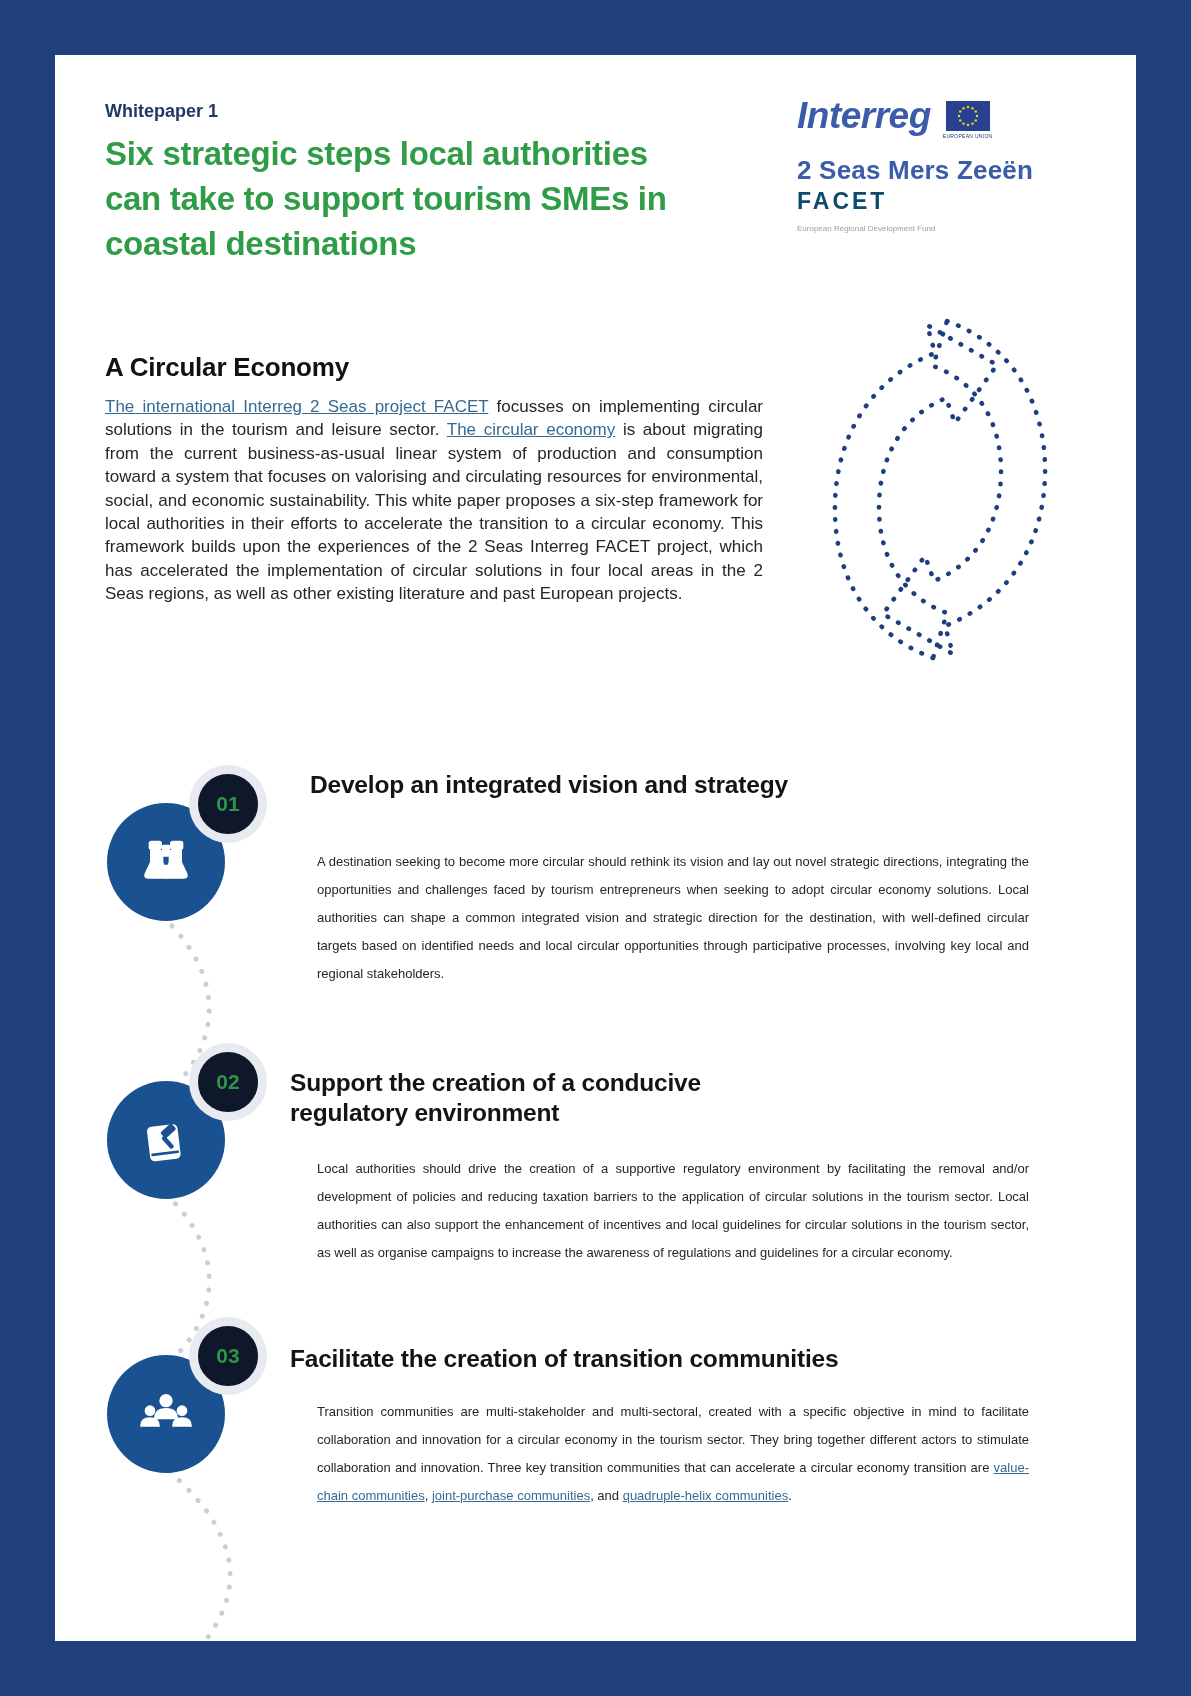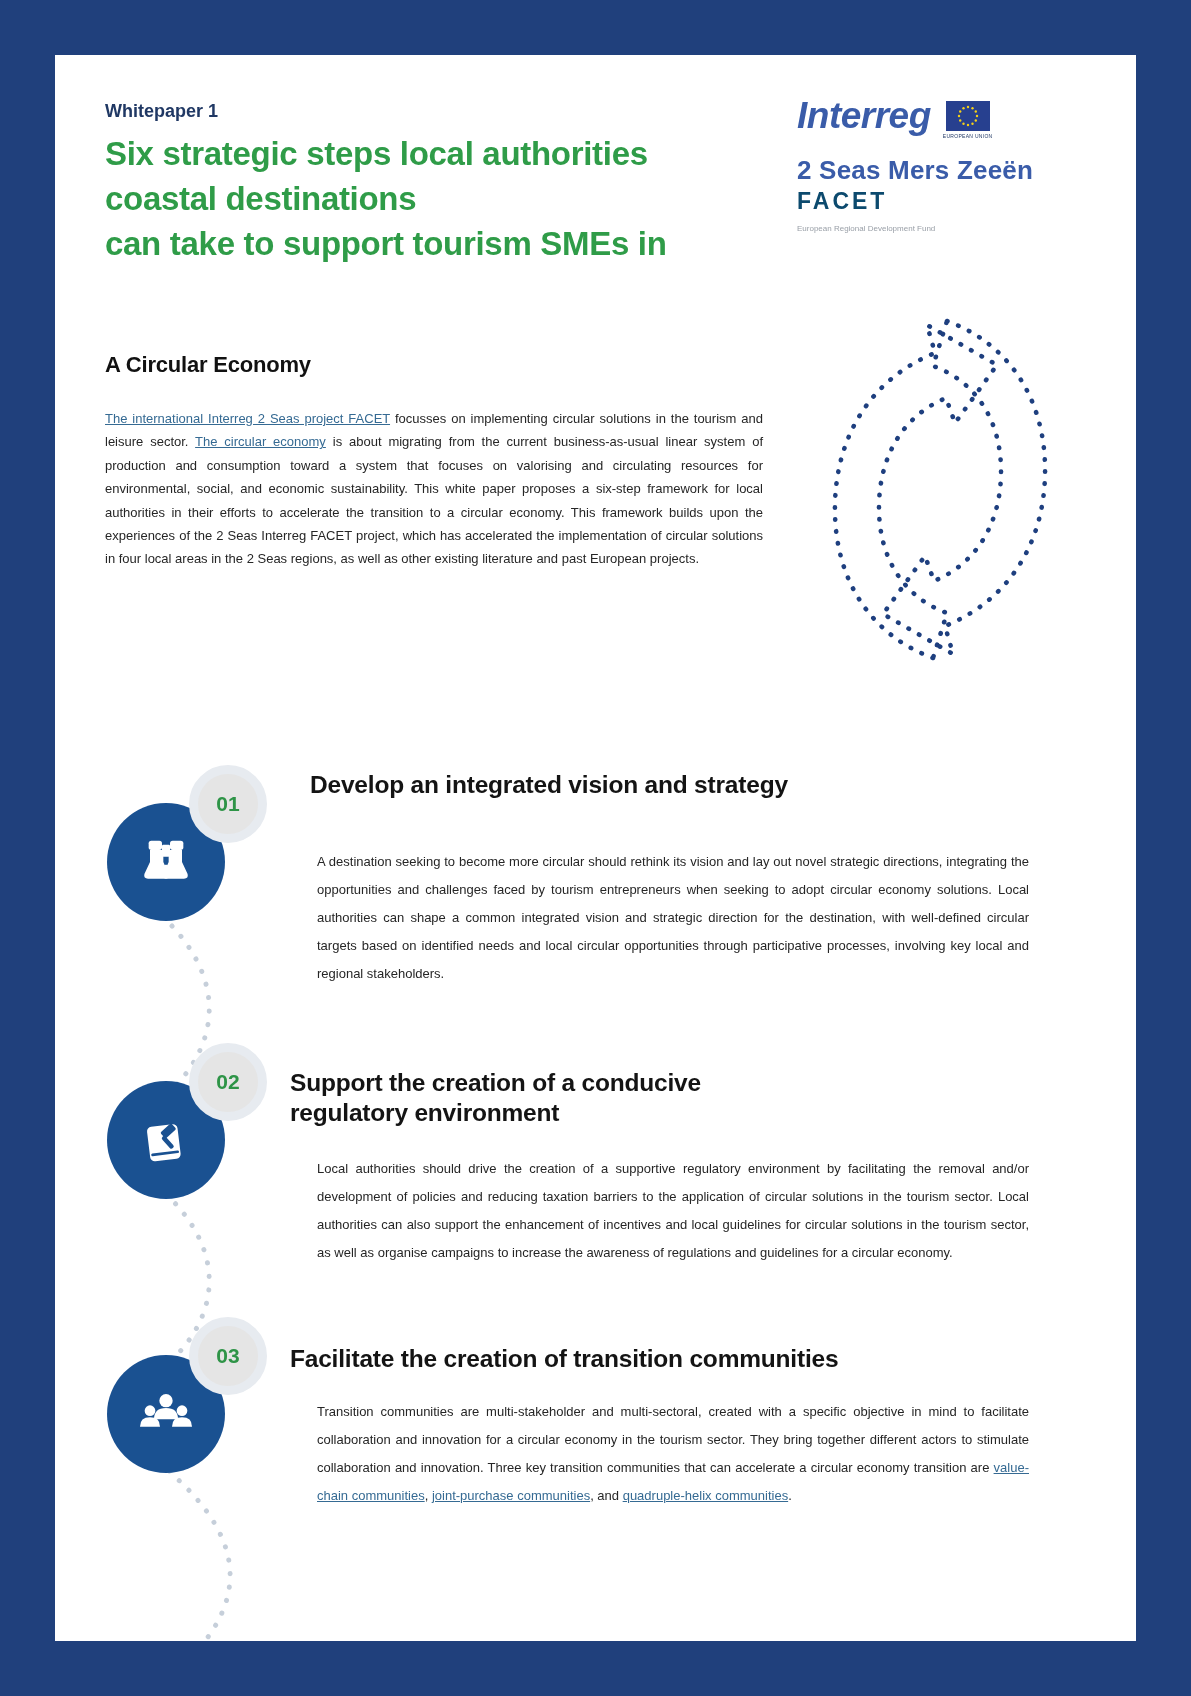--- a/index.html
+++ b/index.html
@@ -12,42 +12,42 @@
   
   .logo{left:742px;top:42px;width:320px;}
   .logo-row{display:flex;align-items:flex-start;}
   .interreg{font-size:37px;font-weight:700;color:#3a5ca9;letter-spacing:-0.5px;line-height:38px;font-style:italic;}
   .euflag{margin-left:12px;margin-top:4px;display:flex;flex-direction:column;align-items:center;}
   .eu-label{font-size:5px;color:#203864;margin-top:2px;letter-spacing:0.3px;}
   .logo-sub{font-size:26px;font-weight:600;color:#3a5ca9;margin-top:16px;letter-spacing:0.2px;}
   .logo-prog{font-size:23px;font-weight:700;color:#0c4a6e;letter-spacing:3px;margin-top:2px;}
   .logo-fund{font-size:8px;color:#9aa0a8;margin-top:9px;}
   
-  .sec-head{left:50px;top:297px;font-size:22px;font-weight:700;color:#111111;letter-spacing:-0.2px;text-align:center;}
-  .intro-para{left:50px;top:352px;width:658px;font-size:13px;line-height:23.4px;color:#262626;text-align:justify;}
+  .sec-head{left:50px;top:297px;font-size:26px;font-weight:700;color:#111111;letter-spacing:-0.2px;text-align:center;}
+  .intro-para{left:50px;top:340px;width:658px;font-size:17px;line-height:23.4px;color:#262626;text-align:justify;}
   .lnk{color:#356a93;text-decoration:underline;cursor:pointer;}
   
   .step-circle{width:118px;height:118px;border-radius:50%;background:#1a5191;display:flex;align-items:center;justify-content:center;}
-  .badge{width:60px;height:60px;border-radius:50%;background:#e5e5e5;border:9px solid #e7ebf0;display:flex;align-items:center;justify-content:center;}
+  .badge{width:60px;height:60px;border-radius:50%;background:#0f172a;border:9px solid #e7ebf0;display:flex;align-items:center;justify-content:center;}
   .badge span{font-size:21px;font-weight:700;color:#2e9447;}
   .step-title{font-size:24.5px;font-weight:700;color:#141414;letter-spacing:-0.2px;line-height:30px;}
   .step-body{width:712px;font-size:13px;line-height:28px;color:#262626;text-align:justify;margin-left:27px;}
   svg{display:block;}
 </style>
 </head>
 <body>
 
 <div class="canvas">
   <div class="page">
 
     <div class="abs whitepaper">Whitepaper 1</div>
     <div class="abs title">
       <div>Six strategic steps local authorities</div>
+      <div>can take to support tourism SMEs in</div>
       <div>coastal destinations</div>
-      <div>can take to support tourism SMEs in</div>
     </div>
 
     <div class="abs logo">
       <div class="logo-row">
         <div class="interreg">Interreg</div>
         <div class="euflag">
           <svg width="44" height="30" viewBox="0 0 44 30">
             <rect x="0" y="0" width="44" height="30" fill="#27408f"></rect>
             <g fill="#f7d117">
               <circle cx="22" cy="6" r="1.2"></circle>

